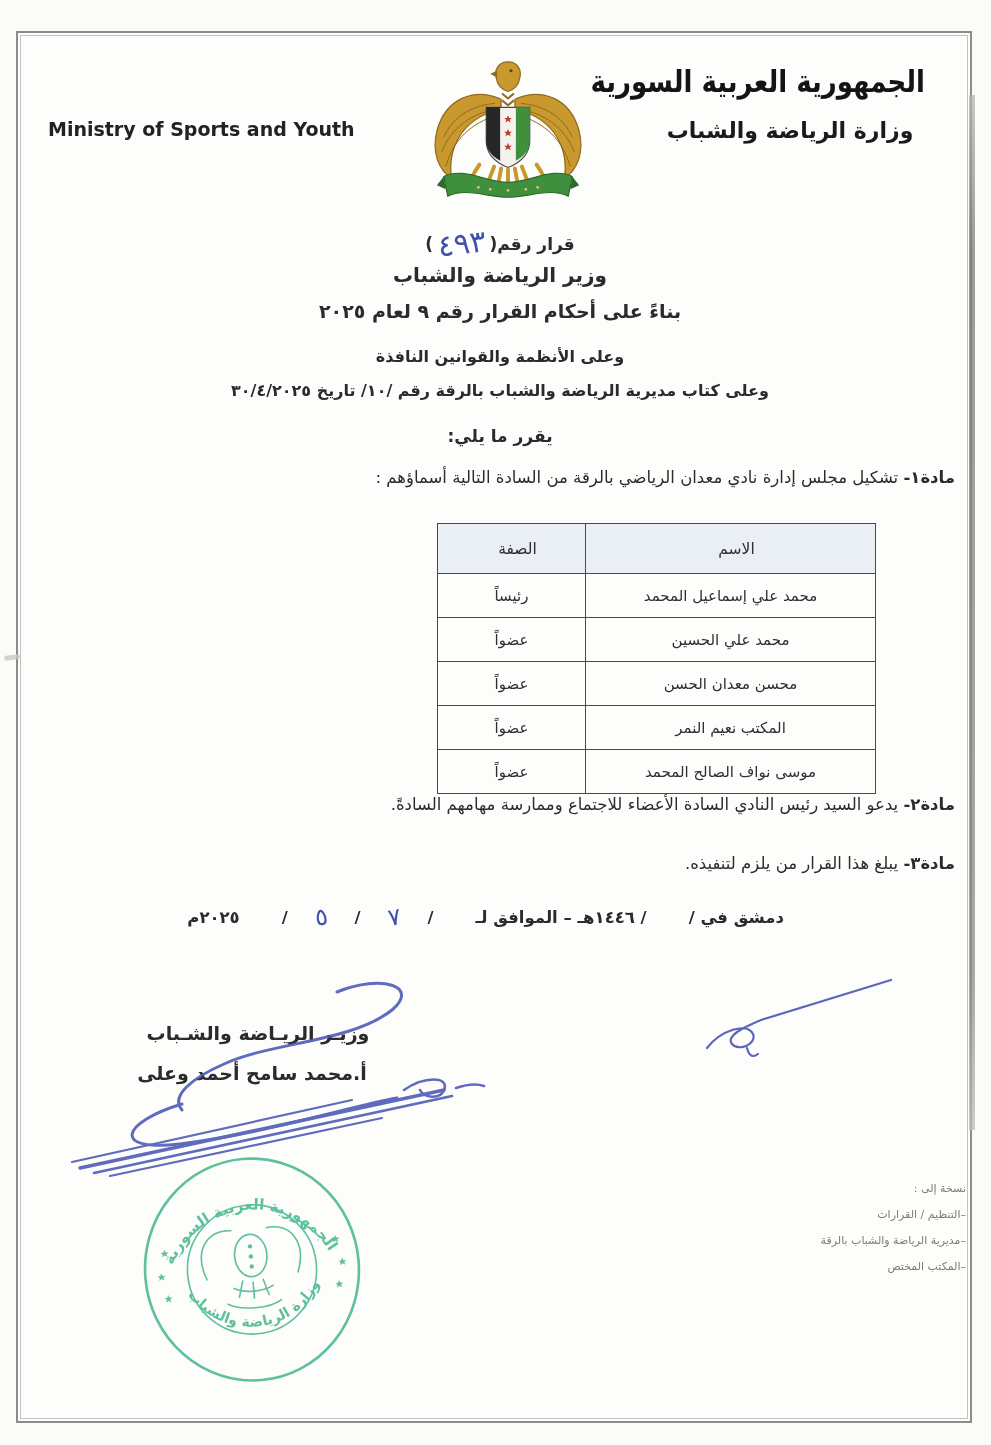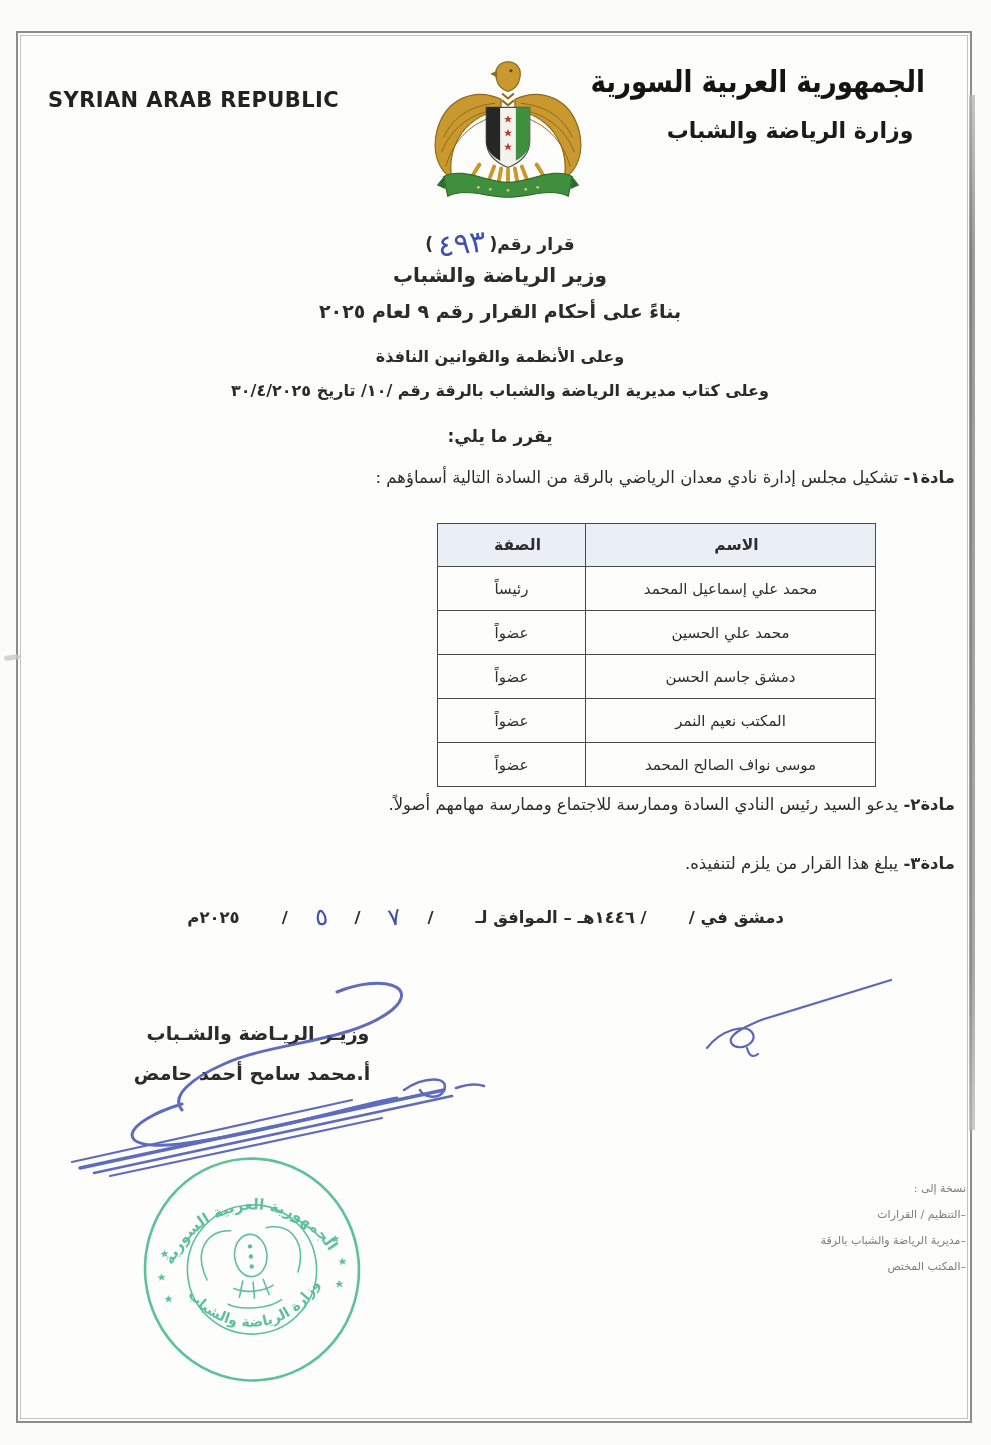--- a/index.html
+++ b/index.html
@@ -61,21 +61,21 @@
 
   
   .board-table {
     position:absolute; left:437px; top:523px; width:438px;
     border-collapse:collapse; direction:rtl; table-layout:fixed;
   }
   .board-table th, .board-table td {
     border:1.5px solid #4a4a4a; text-align:center; vertical-align:middle;
     font-size:15px; color:#2e2e2e;
   }
-  .board-table th { height:43px; background:#e9eff5; font-weight:bold; font-size:15.5px;padding-left:12px; }
+  .board-table th { height:50px; background:#e9eff5; font-weight:normal; font-size:15.5px;padding-left:12px; }
   .board-table td { height:44px; font-weight:normal; }
   .col-name { width:290px; }
   .col-role { width:148px; }
 
   
   .dateline {
     position:absolute; left:180px; top:903px; width:625px;
     direction:rtl; display:flex; align-items:center; font-size:16.5px; font-weight:bold; color:#2b2b2b;
   }
   .dateline .gap { display:inline-block; width:72px; }
@@ -104,21 +104,21 @@
   .copies div { white-space:nowrap; }
 </style>
 </head>
 <body>
 
 <div class="page-frame"></div>
 <div class="scan-edge"></div>
 <div class="scan-smudge"></div>
 
 <div class="en-header">
-  <div class="en-title">SYRIAN ARAB REPUBLIC</div>
+  <div class="en-sub">Ministry of Sports and Youth</div>
 </div>
 
 <svg class="emblem" viewBox="0 0 170 150">
 
   <path d="M78,42 C52,30 22,40 13,74 C8,95 14,113 28,122 C24,96 34,62 78,52 Z" fill="#c9982f" stroke="#8f6a1c" stroke-width="1.2"></path>
   <path d="M92,42 C118,30 148,40 157,74 C162,95 156,113 142,122 C146,96 136,62 92,52 Z" fill="#c9982f" stroke="#8f6a1c" stroke-width="1.2"></path>
   <path d="M20,80 C30,58 50,48 72,46 M18,95 C28,70 48,56 74,52 M22,110 C30,82 48,66 74,58" fill="none" stroke="#8f6a1c" stroke-width="1"></path>
   <path d="M150,80 C140,58 120,48 98,46 M152,95 C142,70 122,56 96,52 M148,110 C140,82 122,66 96,58" fill="none" stroke="#8f6a1c" stroke-width="1"></path>
 
   <path d="M85,4 C94,4 99,11 97,20 C96,27 91,32 85,34 C79,32 74,27 73,20 C71,11 76,4 85,4 Z" fill="#c9982f" stroke="#8f6a1c" stroke-width="1.2"></path>
@@ -180,36 +180,36 @@
   <tbody>
     <tr>
       <td>محمد علي إسماعيل المحمد</td>
       <td>رئيساً</td>
     </tr>
     <tr>
       <td>محمد علي الحسين</td>
       <td>عضواً</td>
     </tr>
     <tr>
-      <td>دمشق جاسم الحسن</td>
+      <td>محسن معدان الحسن</td>
       <td>عضواً</td>
     </tr>
     <tr>
       <td>المكتب نعيم النمر</td>
       <td>عضواً</td>
     </tr>
     <tr>
       <td>موسى نواف الصالح المحمد</td>
       <td>عضواً</td>
     </tr>
   </tbody>
 </table>
 
 <div class="article a2">
-  <span class="lbl">مادة٢-</span><span> يدعو السيد رئيس النادي السادة وممارسة للاجتماع وممارسة مهامهم أصولاً.</span>
+  <span class="lbl">مادة٢-</span><span> يدعو السيد رئيس النادي السادة الأعضاء للاجتماع وممارسة مهامهم السادةً.</span>
 </div>
 <div class="article a3">
   <span class="lbl">مادة٣-</span><span> يبلغ هذا القرار من يلزم لتنفيذه.</span>
 </div>
 
 <div class="dateline">
   <span class="seg">دمشق في /</span>
   <span class="gap"></span>
   <span class="seg">/ ١٤٤٦هـ – الموافق لـ</span>
   <span class="seg">/</span>
@@ -219,21 +219,21 @@
   <span class="seg">/</span>
   <span class="seg">٢٠٢٥م</span>
 </div>
 
 <svg class="paraph-svg" viewBox="0 0 205 100">
   <path d="M12,78 C26,60 52,52 58,64 C62,74 44,82 37,74 C31,66 47,58 66,50 L196,10" fill="none" stroke="#4a57b5" stroke-width="2.2" stroke-linecap="round" opacity=".9"></path>
   <path d="M52,78 C54,86 58,88 63,84" fill="none" stroke="#4a57b5" stroke-width="2.2" stroke-linecap="round" opacity=".9"></path>
 </svg>
 
 <div class="sig-title">وزيـر الريـاضة والشـباب</div>
-<div class="sig-name">أ.محمد سامح أحمد حامض</div>
+<div class="sig-name">أ.محمد سامح أحمد وعلى</div>
 
 <svg class="sig-svg" viewBox="0 0 434 212">
   <g fill="none" stroke="#4a57b5" stroke-linecap="round" opacity=".88">
     <path d="M285,20 C330,2 368,14 340,38 C300,70 220,70 172,92 C140,106 118,124 130,138" stroke-width="3"></path>
     <path d="M130,132 C70,150 58,180 128,172 C210,162 300,134 345,126" stroke-width="3"></path>
     <path d="M352,118 C372,104 398,104 392,118 C388,128 372,126 368,118" stroke-width="2.6"></path>
     <path d="M404,116 C416,112 426,112 432,114" stroke-width="2.6"></path>
     <path d="M28,196 L392,118" stroke-width="3.4"></path>
     <path d="M42,201 L400,124" stroke-width="2.6"></path>
     <path d="M58,204 L330,146" stroke-width="2.2"></path>

